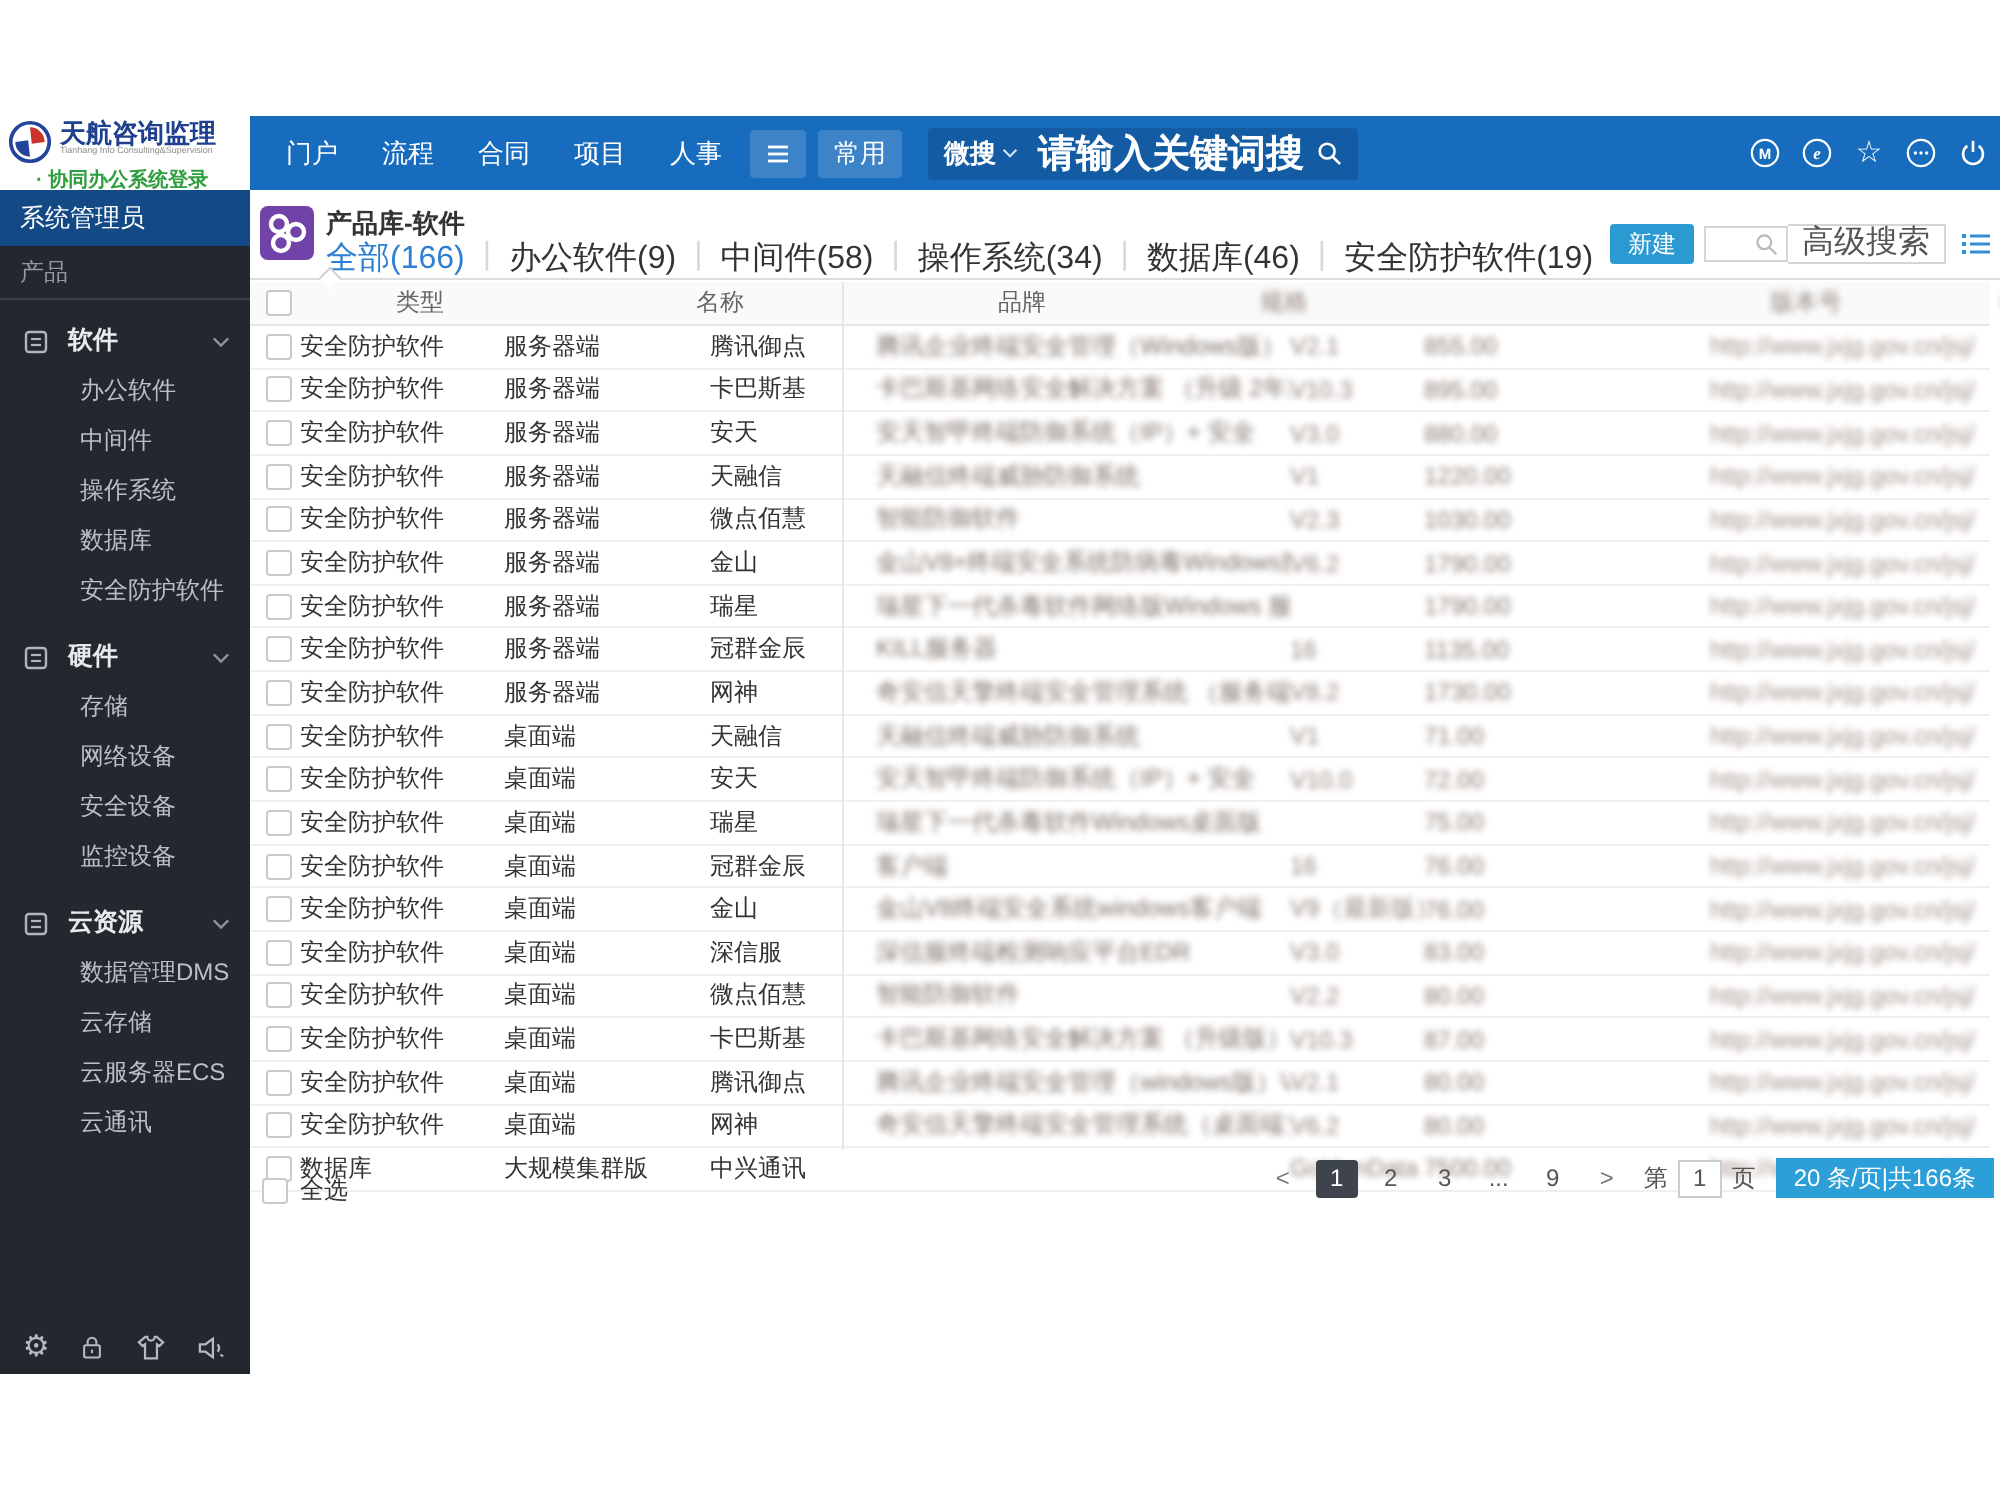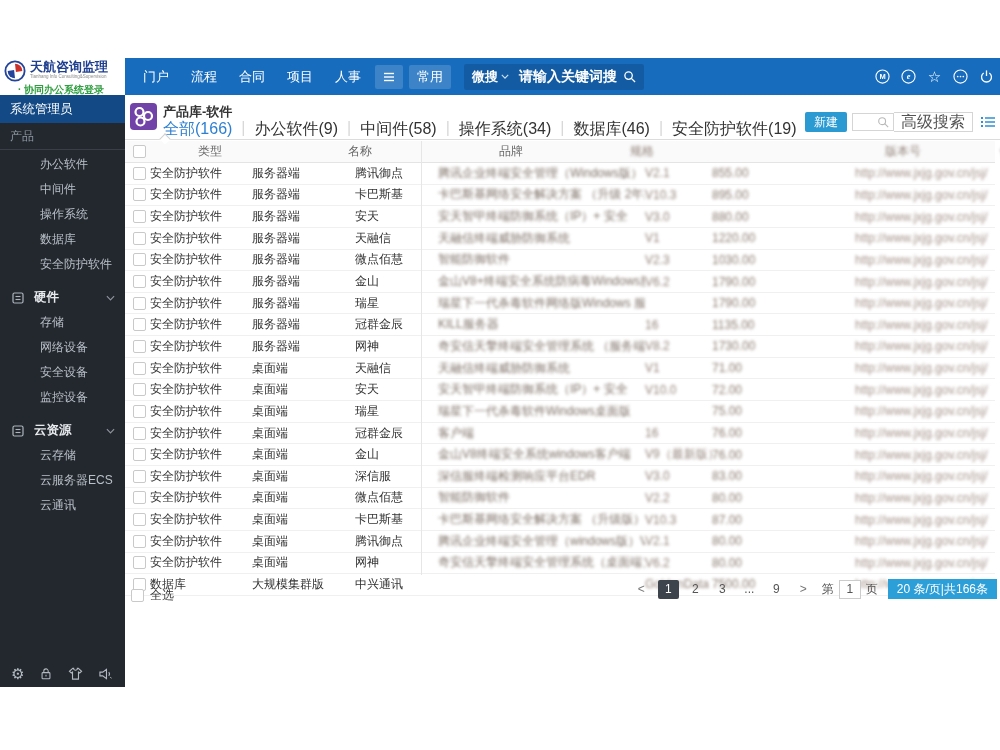--- a/index.html
+++ b/index.html
@@ -12,21 +12,21 @@
   .logo-area{position:absolute;left:0;top:0;width:125px;height:37px;background:#fff;box-sizing:border-box;padding:2px 4px;}
   .logo-row{display:flex;align-items:flex-start;gap:4px;}
   .logo-title{font-size:13px;font-weight:bold;color:#1f3f8f;line-height:13px;}
   .logo-sub{font-size:5px;color:#8a8a8a;transform:scale(.9);transform-origin:left top;white-space:nowrap;}
   .logo-login{font-size:10px;color:#2f9e3f;font-weight:bold;margin:1px 0 0 14px;white-space:nowrap;}
   .nav{position:absolute;left:132px;top:0;height:37px;display:flex;align-items:center;gap:0;}
   .nav-item{color:#fff;font-size:13px;padding:0 11px;height:37px;line-height:37px;cursor:pointer;}
   .nav-box{background:rgba(255,255,255,.16);border-radius:2px;height:24px;line-height:24px;margin:0 3px;padding:0 8px;color:#fff;font-size:13px;display:flex;align-items:center;}
   .searchbar{display:flex;align-items:center;background:rgba(0,0,0,.14);border-radius:2px;height:26px;margin-left:10px;padding:0 8px;}
   .searchbar .prefix{color:#fff;font-size:13px;font-weight:bold;display:flex;align-items:center;gap:3px;}
-  .searchbar .ph{color:#fff;font-size:14px;font-weight:bold;margin:0 6px 0 10px;white-space:nowrap;}
+  .searchbar .ph{color:#fff;font-size:19px;font-weight:bold;margin:0 6px 0 10px;white-space:nowrap;}
   .top-icons{position:absolute;right:6px;top:0;height:37px;display:flex;align-items:center;gap:11px;}
   .ticon{width:15px;height:15px;display:inline-flex;align-items:center;justify-content:center;color:#fff;cursor:pointer;}
   .star-glyph{font-size:15px;color:#fff;line-height:15px;}
 
   
   .sidebar{position:absolute;left:0;top:37px;width:125px;height:592px;background:#23272e;}
   .side-role{height:28px;line-height:28px;background:#134a85;color:#fff;font-size:12.5px;padding-left:10px;}
   .side-label{height:26px;line-height:26px;color:#8f98a3;font-size:12px;padding-left:10px;}
   .side-divider{height:1px;background:#3a3f47;margin:0 0 2px 0;}
   .side-group-hd{display:flex;align-items:center;height:25px;color:#e8ebee;font-size:12.5px;font-weight:bold;padding-left:12px;margin-top:8px;cursor:pointer;}
@@ -162,20 +162,35 @@
         </div>
       </div>
       <div class="logo-login">· 协同办公系统登录</div>
     </div>
 
     <div class="sidebar">
       <div class="side-role">系统管理员</div>
       <div class="side-label">产品</div>
       <div class="side-divider"></div>
       <div id="side-mount">
+          <div class="side-group-hd">
+            <span class="gicon">
+              <svg width="12" height="12" viewBox="0 0 12 12">
+                <rect x="1" y="1" width="10" height="10" rx="1.5" fill="none" stroke="#aeb5bd" stroke-width="1.2"></rect>
+                <line x1="3.5" y1="4.5" x2="8.5" y2="4.5" stroke="#aeb5bd" stroke-width="1.1"></line>
+                <line x1="3.5" y1="7.5" x2="8.5" y2="7.5" stroke="#aeb5bd" stroke-width="1.1"></line>
+              </svg>
+            </span>
+            <span>软件</span>
+            <span class="chev">
+              <svg width="9" height="6" viewBox="0 0 10 6">
+                <polyline points="1,1 5,5 9,1" fill="none" stroke="#8d949d" stroke-width="1.3"></polyline>
+              </svg>
+            </span>
+          </div>
           <div class="side-item">办公软件</div>
           <div class="side-item">中间件</div>
           <div class="side-item">操作系统</div>
           <div class="side-item">数据库</div>
           <div class="side-item">安全防护软件</div>
           <div class="side-group-hd">
             <span class="gicon">
               <svg width="12" height="12" viewBox="0 0 12 12">
                 <rect x="1" y="1" width="10" height="10" rx="1.5" fill="none" stroke="#aeb5bd" stroke-width="1.2"></rect>
                 <line x1="3.5" y1="4.5" x2="8.5" y2="4.5" stroke="#aeb5bd" stroke-width="1.1"></line>
@@ -201,20 +216,21 @@
                 <line x1="3.5" y1="7.5" x2="8.5" y2="7.5" stroke="#aeb5bd" stroke-width="1.1"></line>
               </svg>
             </span>
             <span>云资源</span>
             <span class="chev">
               <svg width="9" height="6" viewBox="0 0 10 6">
                 <polyline points="1,1 5,5 9,1" fill="none" stroke="#8d949d" stroke-width="1.3"></polyline>
               </svg>
             </span>
           </div>
+          <div class="side-item">数据管理DMS</div>
           <div class="side-item">云存储</div>
           <div class="side-item">云服务器ECS</div>
           <div class="side-item">云通讯</div>
         </div>
       <div class="side-tools">
         <span class="stool gear-glyph">⚙</span>
         <span class="stool">
           <svg width="14" height="15" viewBox="0 0 16 16">
               <rect x="3.5" y="7" width="9" height="7" rx="1" fill="none" stroke="#b3bac2" stroke-width="1.2"></rect>
               <path d="M5.5 7 V5.2 a2.5 2.5 0 0 1 5 0 V7" fill="none" stroke="#b3bac2" stroke-width="1.2"></path>

